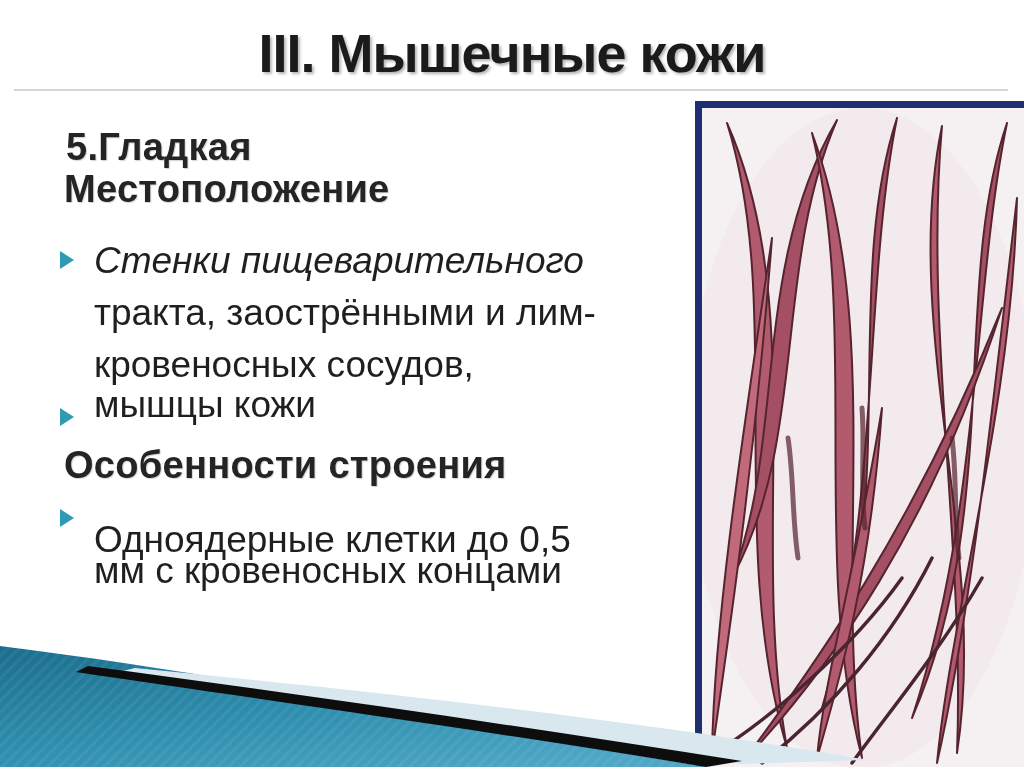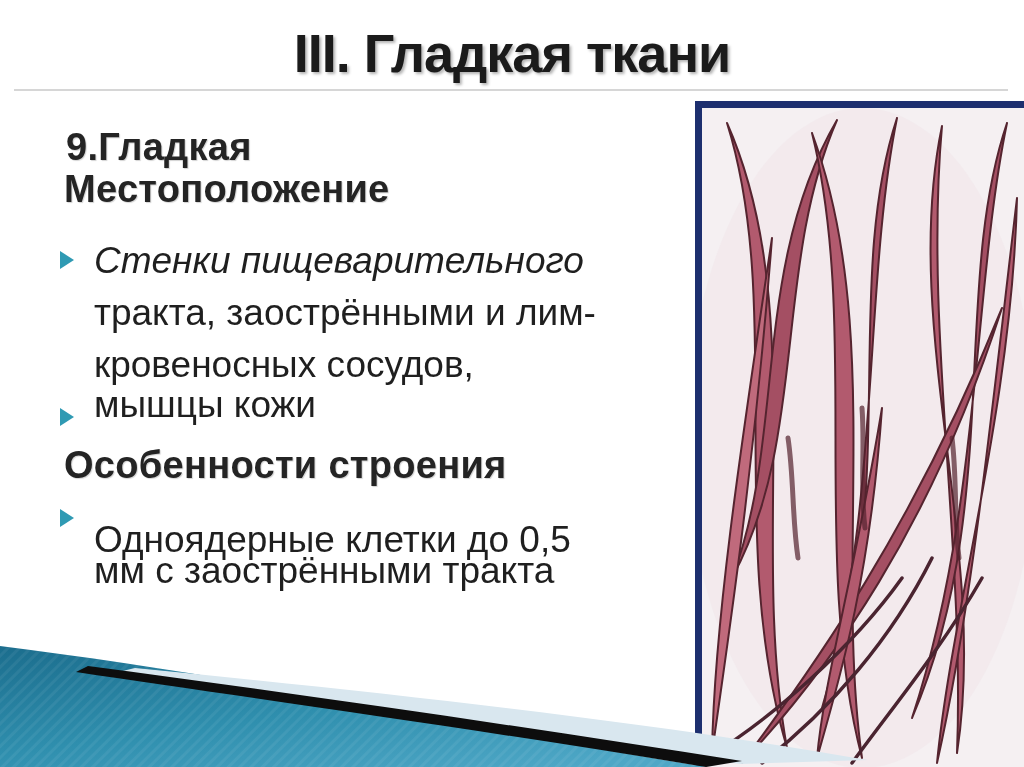--- a/index.html
+++ b/index.html
@@ -45,40 +45,40 @@
   .figure svg{display:block;}
 
   
   .ribbon{position:absolute;left:0;top:620px;width:1024px;height:147px;}
 </style>
 </head>
 <body>
 
 <div class="slide">
 
-  <div class="title">III. Гладкая ткани</div>
+  <div class="title">III. Мышечные кожи</div>
   <div class="title-rule"></div>
 
-  <div class="txt h-bold" style="left:66px;top:126px;">9.Гладкая</div>
+  <div class="txt h-bold" style="left:66px;top:126px;">5.Гладкая</div>
 
   <div class="txt h-bold" style="left:64px;top:168px;">Местоположение</div>
 
   <span class="bullet-tri" style="left:60px;top:251px;"></span>
   <div class="txt b-line" style="left:94px;top:240px;font-style:italic;">Стенки пищеварительного</div>
   <div class="txt b-line" style="left:94px;top:292px;">тракта, заострёнными и лим-</div>
   <div class="txt b-line" style="left:94px;top:344px;">кровеносных сосудов,</div>
 
   <span class="bullet-tri" style="left:60px;top:408px;"></span>
   <div class="txt b-line" style="left:94px;top:384px;">мышцы кожи</div>
 
   <div class="txt h-bold" style="left:64px;top:444px;">Особенности строения</div>
 
   <span class="bullet-tri" style="left:60px;top:509px;"></span>
   <div class="txt b-line" style="left:94px;top:498px;margin-top:21px;">Одноядерные клетки до 0,5</div>
-  <div class="txt b-line" style="left:94px;top:550px;">мм с заострёнными тракта</div>
+  <div class="txt b-line" style="left:94px;top:550px;">мм с кровеносных концами</div>
 
   <div class="figure">
     <svg width="322" height="659" viewBox="0 0 322 659">
       <rect x="0" y="0" width="322" height="659" fill="#f5f0f2"></rect>
       <ellipse cx="160" cy="330" rx="175" ry="330" fill="#f1e5e9" opacity="0.55"></ellipse>
 
       <g fill="#b25a6e" stroke="#55242f" stroke-width="2" stroke-linejoin="round">
 
         <path d="M25,15 C107,200 47,430 85,640 C23,430 83,200 25,15 Z"></path>
         <path d="M135,12 C71,160 106,330 30,470 C84,330 49,160 135,12 Z" fill="#a44f63"></path>

